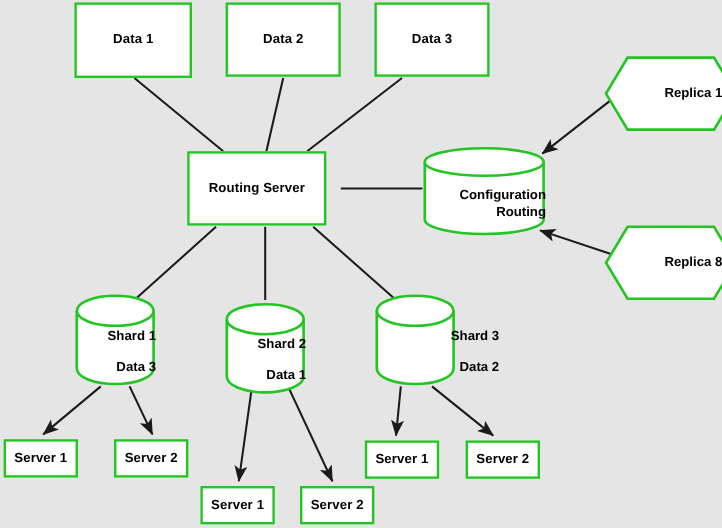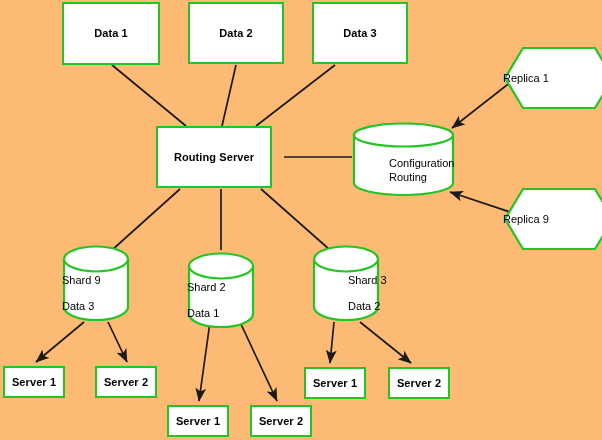--- a/index.html
+++ b/index.html
@@ -7,21 +7,21 @@
     padding: 0;
     background: #ffffff;
   }
   body {
     font-family: "Liberation Sans", sans-serif;
   }
   #diagram-root {
     position: relative;
     width: 602px;
     height: 440px;
-    background: #fdba74;
+    background: #e5e5e5;
     overflow: hidden;
   }
   #edge-layer {
     position: absolute;
     left: 0;
     top: 0;
     width: 602px;
     height: 440px;
   }
   .node {
@@ -52,24 +52,24 @@
     overflow: visible;
   }
   .node-label-stack {
     position: absolute;
     left: 0;
     top: 0;
     width: 100%;
     height: 100%;
     display: flex;
     flex-direction: column;
-    align-items: flex-start;
+    align-items: flex-end;
     justify-content: center;
     color: #000000;
-    font-weight: normal;
+    font-weight: bold;
     font-size: 11px;
     line-height: 1.35;
     pointer-events: none;
   }
   .cyl-line-1 { margin-bottom: 11px; }
   .two-line { line-height: 1.3; }
 </style>
 </head>
 <body>
 
@@ -119,51 +119,51 @@
 
   <div class="node node-rect" style="left:156px; top:126px; width:116px; height:62px;">
     <span>Routing Server</span>
   </div>
 
   <div class="node-shape-wrap" style="left:352px; top:122px; width:103px; height:74px;">
     <svg width="103" height="74" viewBox="0 0 103 74">
       <path d="M2,13 L2,61 A49.5,12 0 0 0 101,61 L101,13" fill="#ffffff" stroke="#22c522" stroke-width="2.2"></path>
       <ellipse cx="51.5" cy="13" rx="49.5" ry="11.5" fill="#ffffff" stroke="#22c522" stroke-width="2.2"></ellipse>
     </svg>
-    <div class="node-label-stack two-line" style="padding-top:11px;padding-left:37px;">
+    <div class="node-label-stack two-line" style="padding-top:11px;">
       <span>Configuration</span>
       <span>Routing</span>
     </div>
   </div>
 
   <div class="node-shape-wrap" style="left:503px; top:46px; width:112px; height:64px;">
     <svg width="112" height="64" viewBox="0 0 112 64">
       <path d="M20,2 L92,2 L110,32 L92,62 L20,62 L2,32 Z" fill="#ffffff" stroke="#22c522" stroke-width="2.2"></path>
     </svg>
     <div class="node-label-stack" style="width:99px;">
       <span>Replica 1</span>
     </div>
   </div>
 
   <div class="node-shape-wrap" style="left:503px; top:187px; width:112px; height:64px;">
     <svg width="112" height="64" viewBox="0 0 112 64">
       <path d="M20,2 L92,2 L110,32 L92,62 L20,62 L2,32 Z" fill="#ffffff" stroke="#22c522" stroke-width="2.2"></path>
     </svg>
     <div class="node-label-stack" style="width:99px;">
-      <span>Replica 9</span>
+      <span>Replica 8</span>
     </div>
   </div>
 
   <div class="node-shape-wrap" style="left:62px; top:245px; width:68px; height:78px;">
     <svg width="68" height="78" viewBox="0 0 68 78">
       <path d="M2,14 L2,62 A32,13 0 0 0 66,62 L66,14" fill="#ffffff" stroke="#22c522" stroke-width="2.2"></path>
       <ellipse cx="34" cy="14" rx="32" ry="12.5" fill="#ffffff" stroke="#22c522" stroke-width="2.2"></ellipse>
     </svg>
     <div class="node-label-stack" style="padding-top:9px;">
-      <span class="cyl-line-1">Shard 9</span>
+      <span class="cyl-line-1">Shard 1</span>
       <span>Data 3</span>
     </div>
   </div>
 
   <div class="node-shape-wrap" style="left:187px; top:252px; width:68px; height:78px;">
     <svg width="68" height="78" viewBox="0 0 68 78">
       <path d="M2,14 L2,62 A32,13 0 0 0 66,62 L66,14" fill="#ffffff" stroke="#22c522" stroke-width="2.2"></path>
       <ellipse cx="34" cy="14" rx="32" ry="12.5" fill="#ffffff" stroke="#22c522" stroke-width="2.2"></ellipse>
     </svg>
     <div class="node-label-stack" style="padding-top:9px;">

